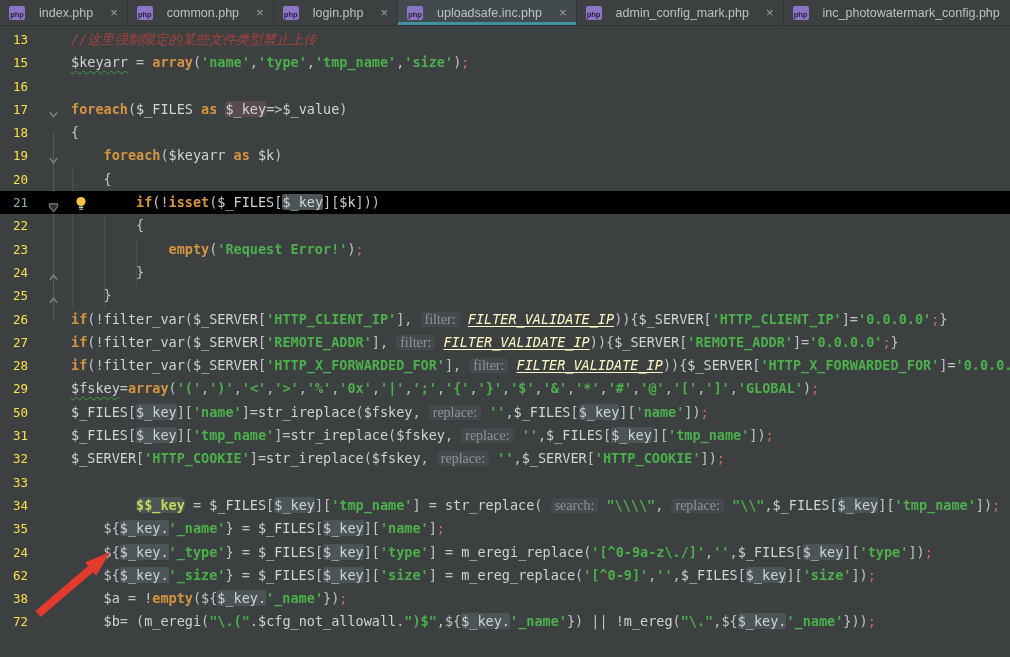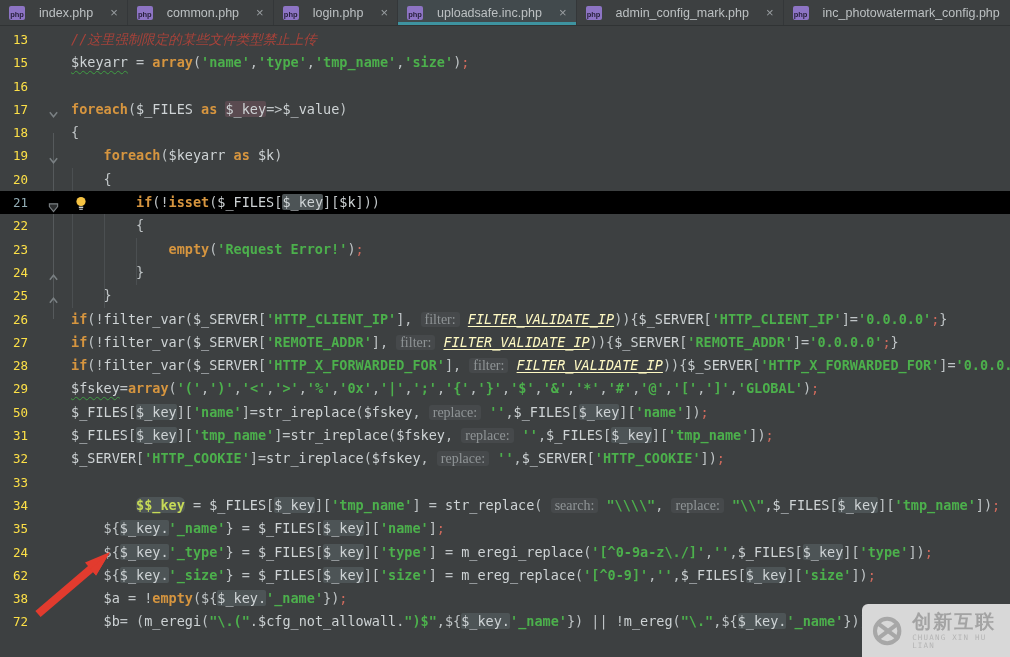--- a/index.html
+++ b/index.html
@@ -280,24 +280,13 @@
         <div class="code"><span class="p">    </span><span class="v">$b</span><span class="p">= (</span><span class="v">m_eregi</span><span class="p">(</span><span class="s">"\.("</span><span class="p">.</span><span class="v">$cfg_not_allowall</span><span class="p">.</span><span class="s">")$"</span><span class="p">,${</span><span class="v hk">$_key.</span><span class="s">'_name'</span><span class="p">}) || !</span><span class="v">m_ereg</span><span class="p">(</span><span class="s">"\."</span><span class="p">,${</span><span class="v hk">$_key.</span><span class="s">'_name'</span><span class="p">}))</span><span class="sm">;</span></div>
       </div>
     </div>
 
   <svg class="arrow-overlay" viewBox="0 0 1010 631">
     <polygon points="40.6,591 95.6,544 90.4,538 35.4,585" fill="#e23b2e"></polygon>
     <polygon points="110,526 96,549.4 85,536.6" fill="#e23b2e"></polygon>
     <polygon points="110,526 96.1,549.4 84.9,536.6 90.5,543" fill="#e23b2e"></polygon>
   </svg>
 
-  <div class="watermark">
-    <svg width="38" height="38" viewBox="0 0 40 40">
-      <circle cx="19" cy="20" r="13.5" fill="none" stroke="#a7a7a7" stroke-width="4.5"></circle>
-      <line x1="8" y1="11" x2="32" y2="29" stroke="#a7a7a7" stroke-width="4.5"></line>
-      <line x1="32" y1="11" x2="8" y2="29" stroke="#a7a7a7" stroke-width="4.5"></line>
-    </svg>
-    <div class="wm-text">
-      <span class="wm-cn">创新互联</span>
-      <span class="wm-en">CHUANG XIN HU LIAN</span>
-    </div>
-  </div>
 </div>
 
 </body></html>

